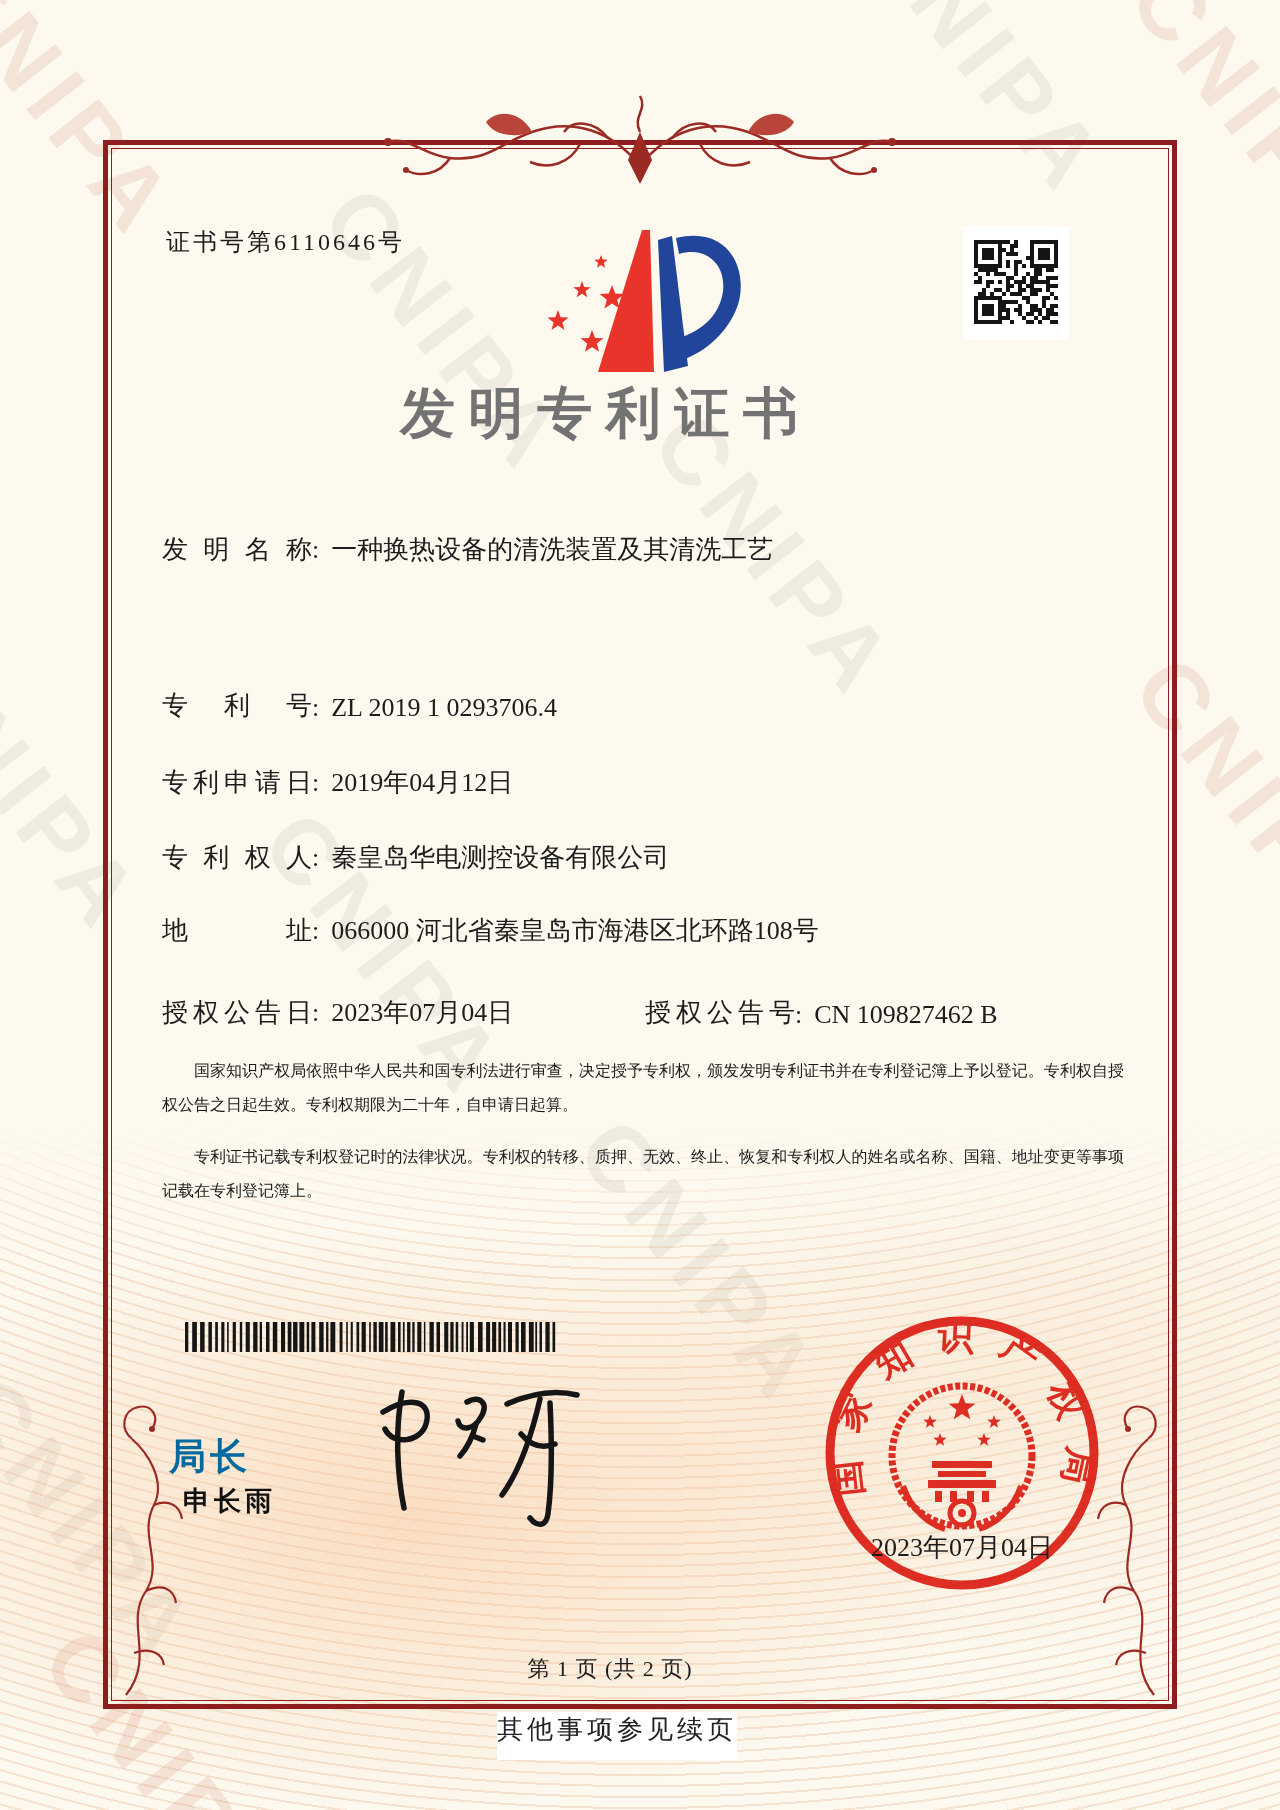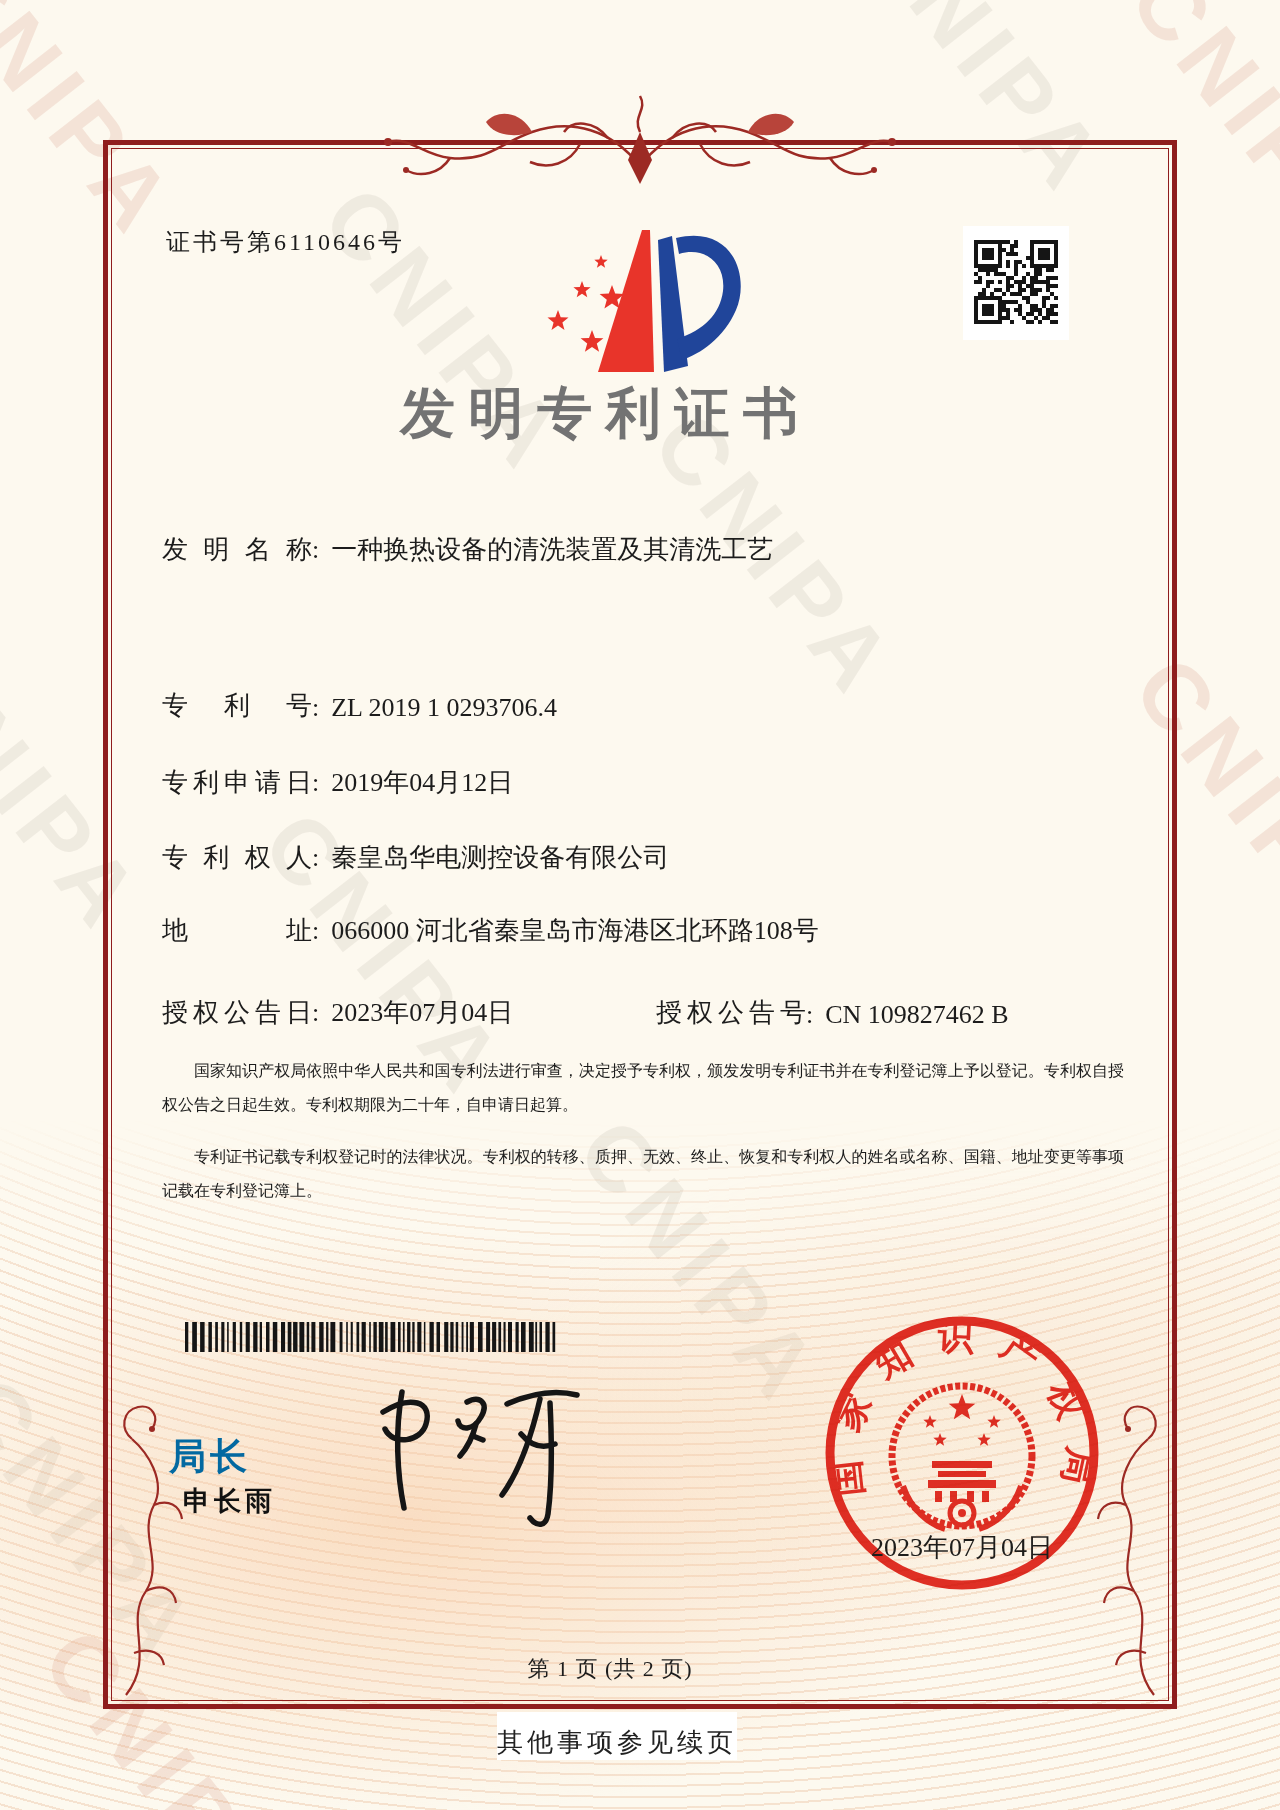--- a/index.html
+++ b/index.html
@@ -53,21 +53,21 @@
   .qr{position:absolute; left:974px; top:240px;}
   .doc-title{
     position:absolute; left:400px; top:384px; width:398px;
     font-size:55px; font-weight:700; line-height:60px; color:#737373;
     text-align:justify; text-align-last:justify;
   }
   
   .fields{position:absolute; left:162px; top:520px; width:962px; height:530px; font-size:26px;}
   .frow{position:absolute; left:0; white-space:nowrap;}
   .fgroup{white-space:nowrap;}
-  .fgroup.second{position:absolute; left:483px; top:0;margin-left:11px;}
+  .fgroup.second{position:absolute; left:483px; top:0;}
   .jlab{display:inline-block; width:150px; text-align:justify; text-align-last:justify; vertical-align:bottom;}
   .colon{display:inline-block;}
   .fvalue{margin-left:12px;}
   
   .bodytext{position:absolute; left:162px; top:1054px; width:962px;
     font-size:16px; line-height:33.5px; text-align:justify;}
   .bodytext p{margin:0; text-indent:2em;}
   .bodytext p + p{margin-top:19px;}
   
   .barcode{position:absolute; left:185px; top:1322px;}
@@ -77,21 +77,21 @@
   .signer-name{position:absolute; left:183px; top:1483px;
     font-family:"Liberation Sans","DejaVu Sans",sans-serif;
     font-weight:600; font-size:27px; letter-spacing:4px; color:#111;}
   .signature{position:absolute; left:370px; top:1372px;}
   .seal{position:absolute; left:817px; top:1308px; mix-blend-mode:multiply; opacity:.95;}
   .seal-ring-text{font-family:"Liberation Serif","DejaVu Serif",serif; font-weight:700;}
   
   .page-info{position:absolute; left:430px; top:1654px; width:360px;
     text-align:center; font-size:22px; letter-spacing:1px;}
   .note-box{position:absolute; left:497px; top:1712px; width:240px; height:48px;
-    background:#ffffff; display:flex; align-items:flex-end; justify-content:center;}
+    background:#ffffff; display:flex; align-items:flex-start; justify-content:center;}
   .note-text{font-size:26px; letter-spacing:4px; color:#222;}
 </style>
 </head>
 <body>
 
 <div class="page">
 
   <div class="wm red  wm1">CNIPA</div>
   <div class="wm gray wm2">CNIPA</div>
   <div class="wm red  wm3">CNIPA</div>

